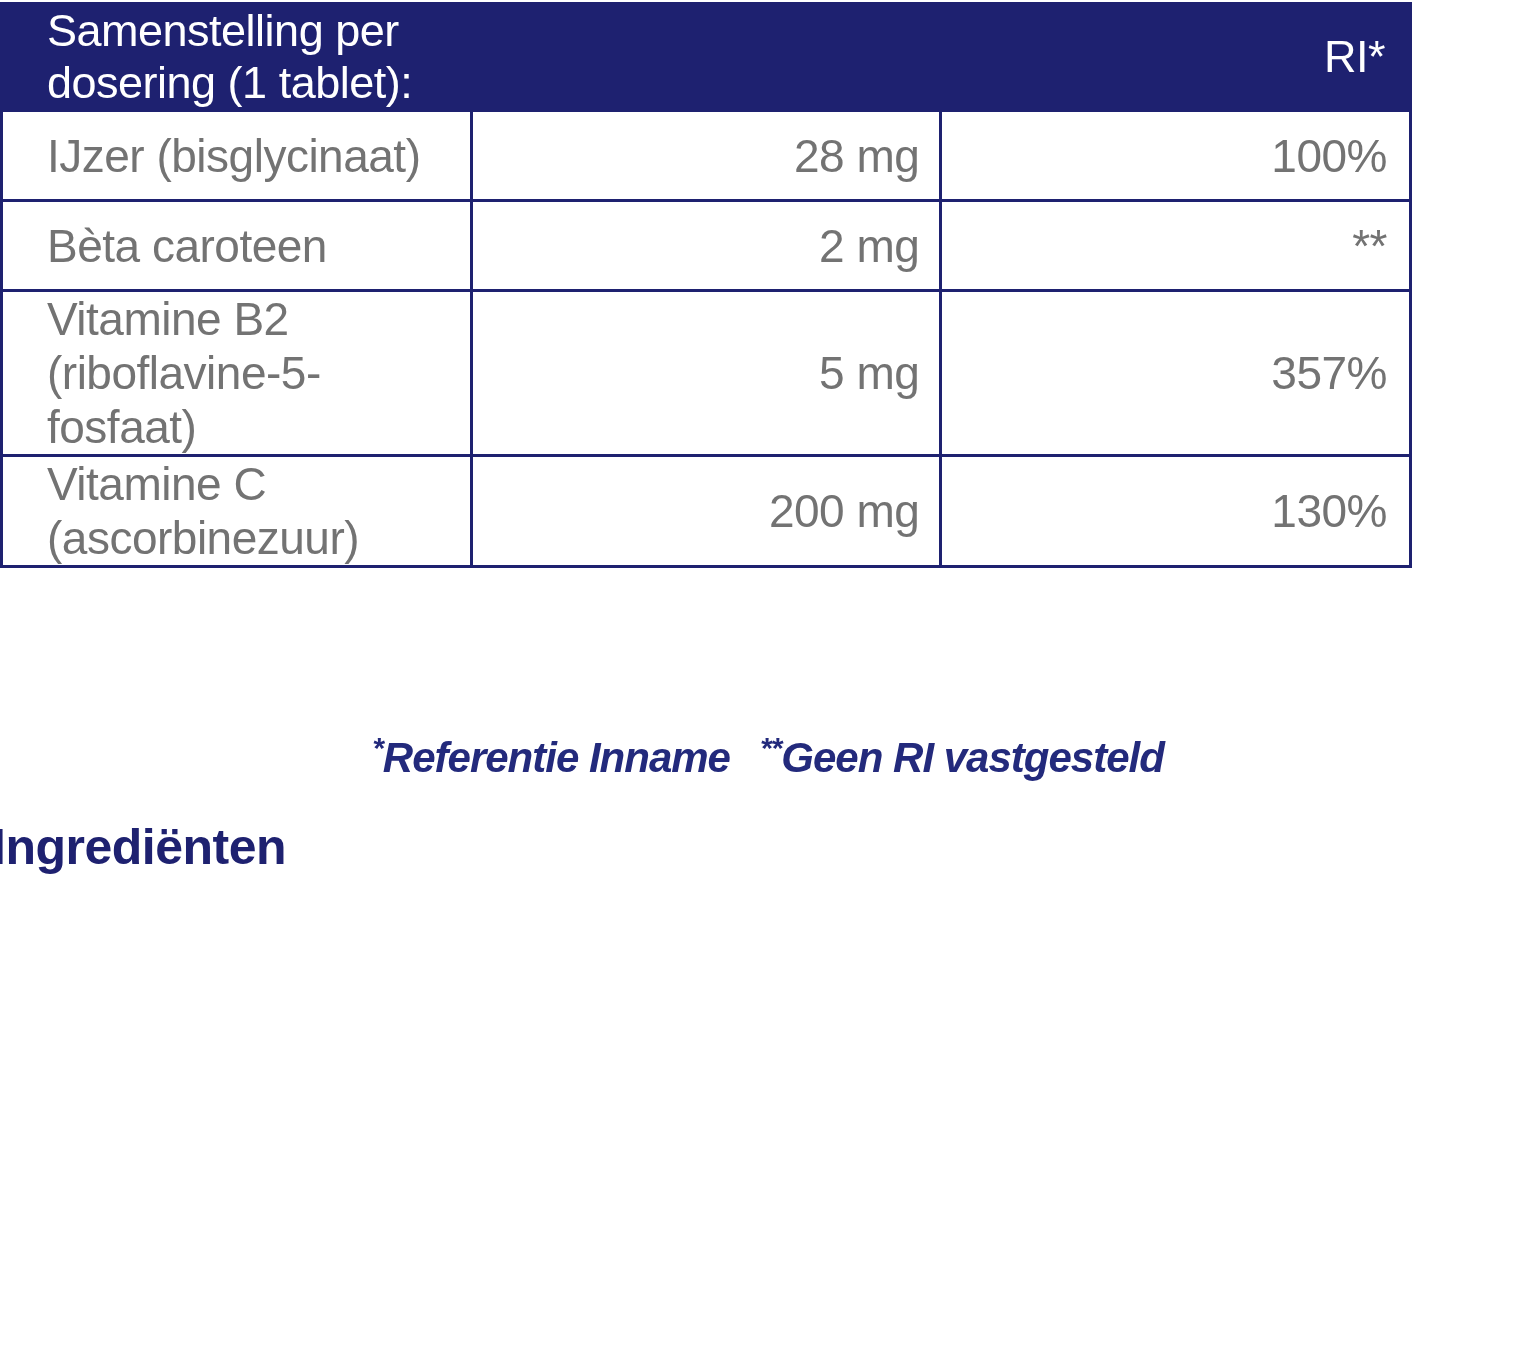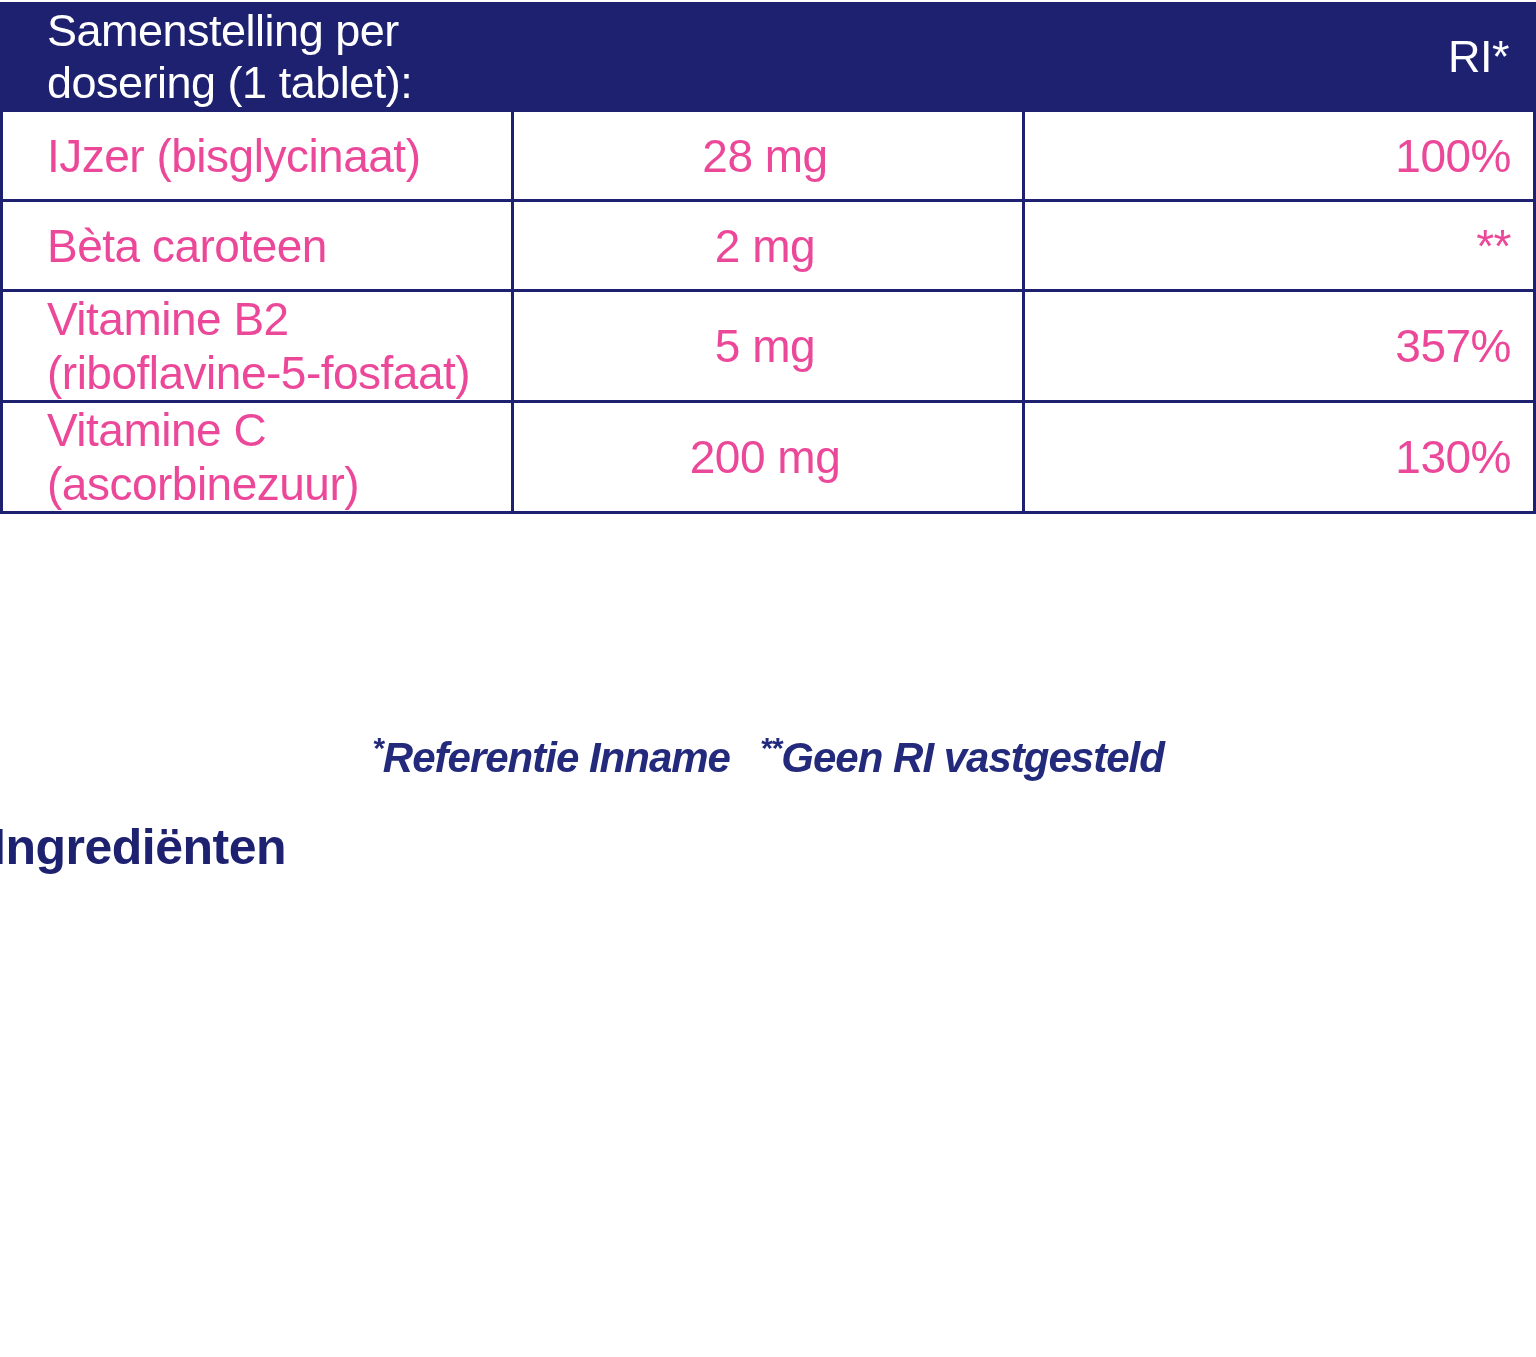--- a/index.html
+++ b/index.html
@@ -20,21 +20,21 @@
     width: 1536px;
     height: 1357px;
     background: #ffffff;
   }
 
   
   .nutri-table {
     position: absolute;
     left: 0;
     top: 2px;
-    width: 1536px;
+    width: 1412px;
     border-collapse: collapse;
     table-layout: fixed;
   }
   .nutri-table tr { height: 90px; }
 
   .nutri-table th,
   .nutri-table td {
     border: 3px solid #1e2170;
     padding: 0 14px;
     vertical-align: middle;
@@ -50,25 +50,25 @@
     font-size: 45px;
     font-weight: 700;
     border-color: #1e2170;
   }
   th.h-name { text-align: left; padding-left: 44px; }
   th.h-amount { text-align: right; }
   th.h-ri { text-align: right; padding-right: 24px; }
 
   
   tbody td {
-    color: #ec4899;
+    color: #737373;
     font-size: 46px;
   }
   td.c-name  { text-align: left; padding-left: 44px; width: 1065px; }
-  td.c-amount{ text-align: center; width: 235px; padding-right: 20px; }
+  td.c-amount{ text-align: right; width: 235px; padding-right: 20px; }
   td.c-ri    { text-align: right; width: 228px; padding-right: 22px; }
 
   
   .footnote {
     position: absolute;
     left: 0;
     top: 700px;
     width: 1536px;
     text-align: center;
     font-size: 42px;

